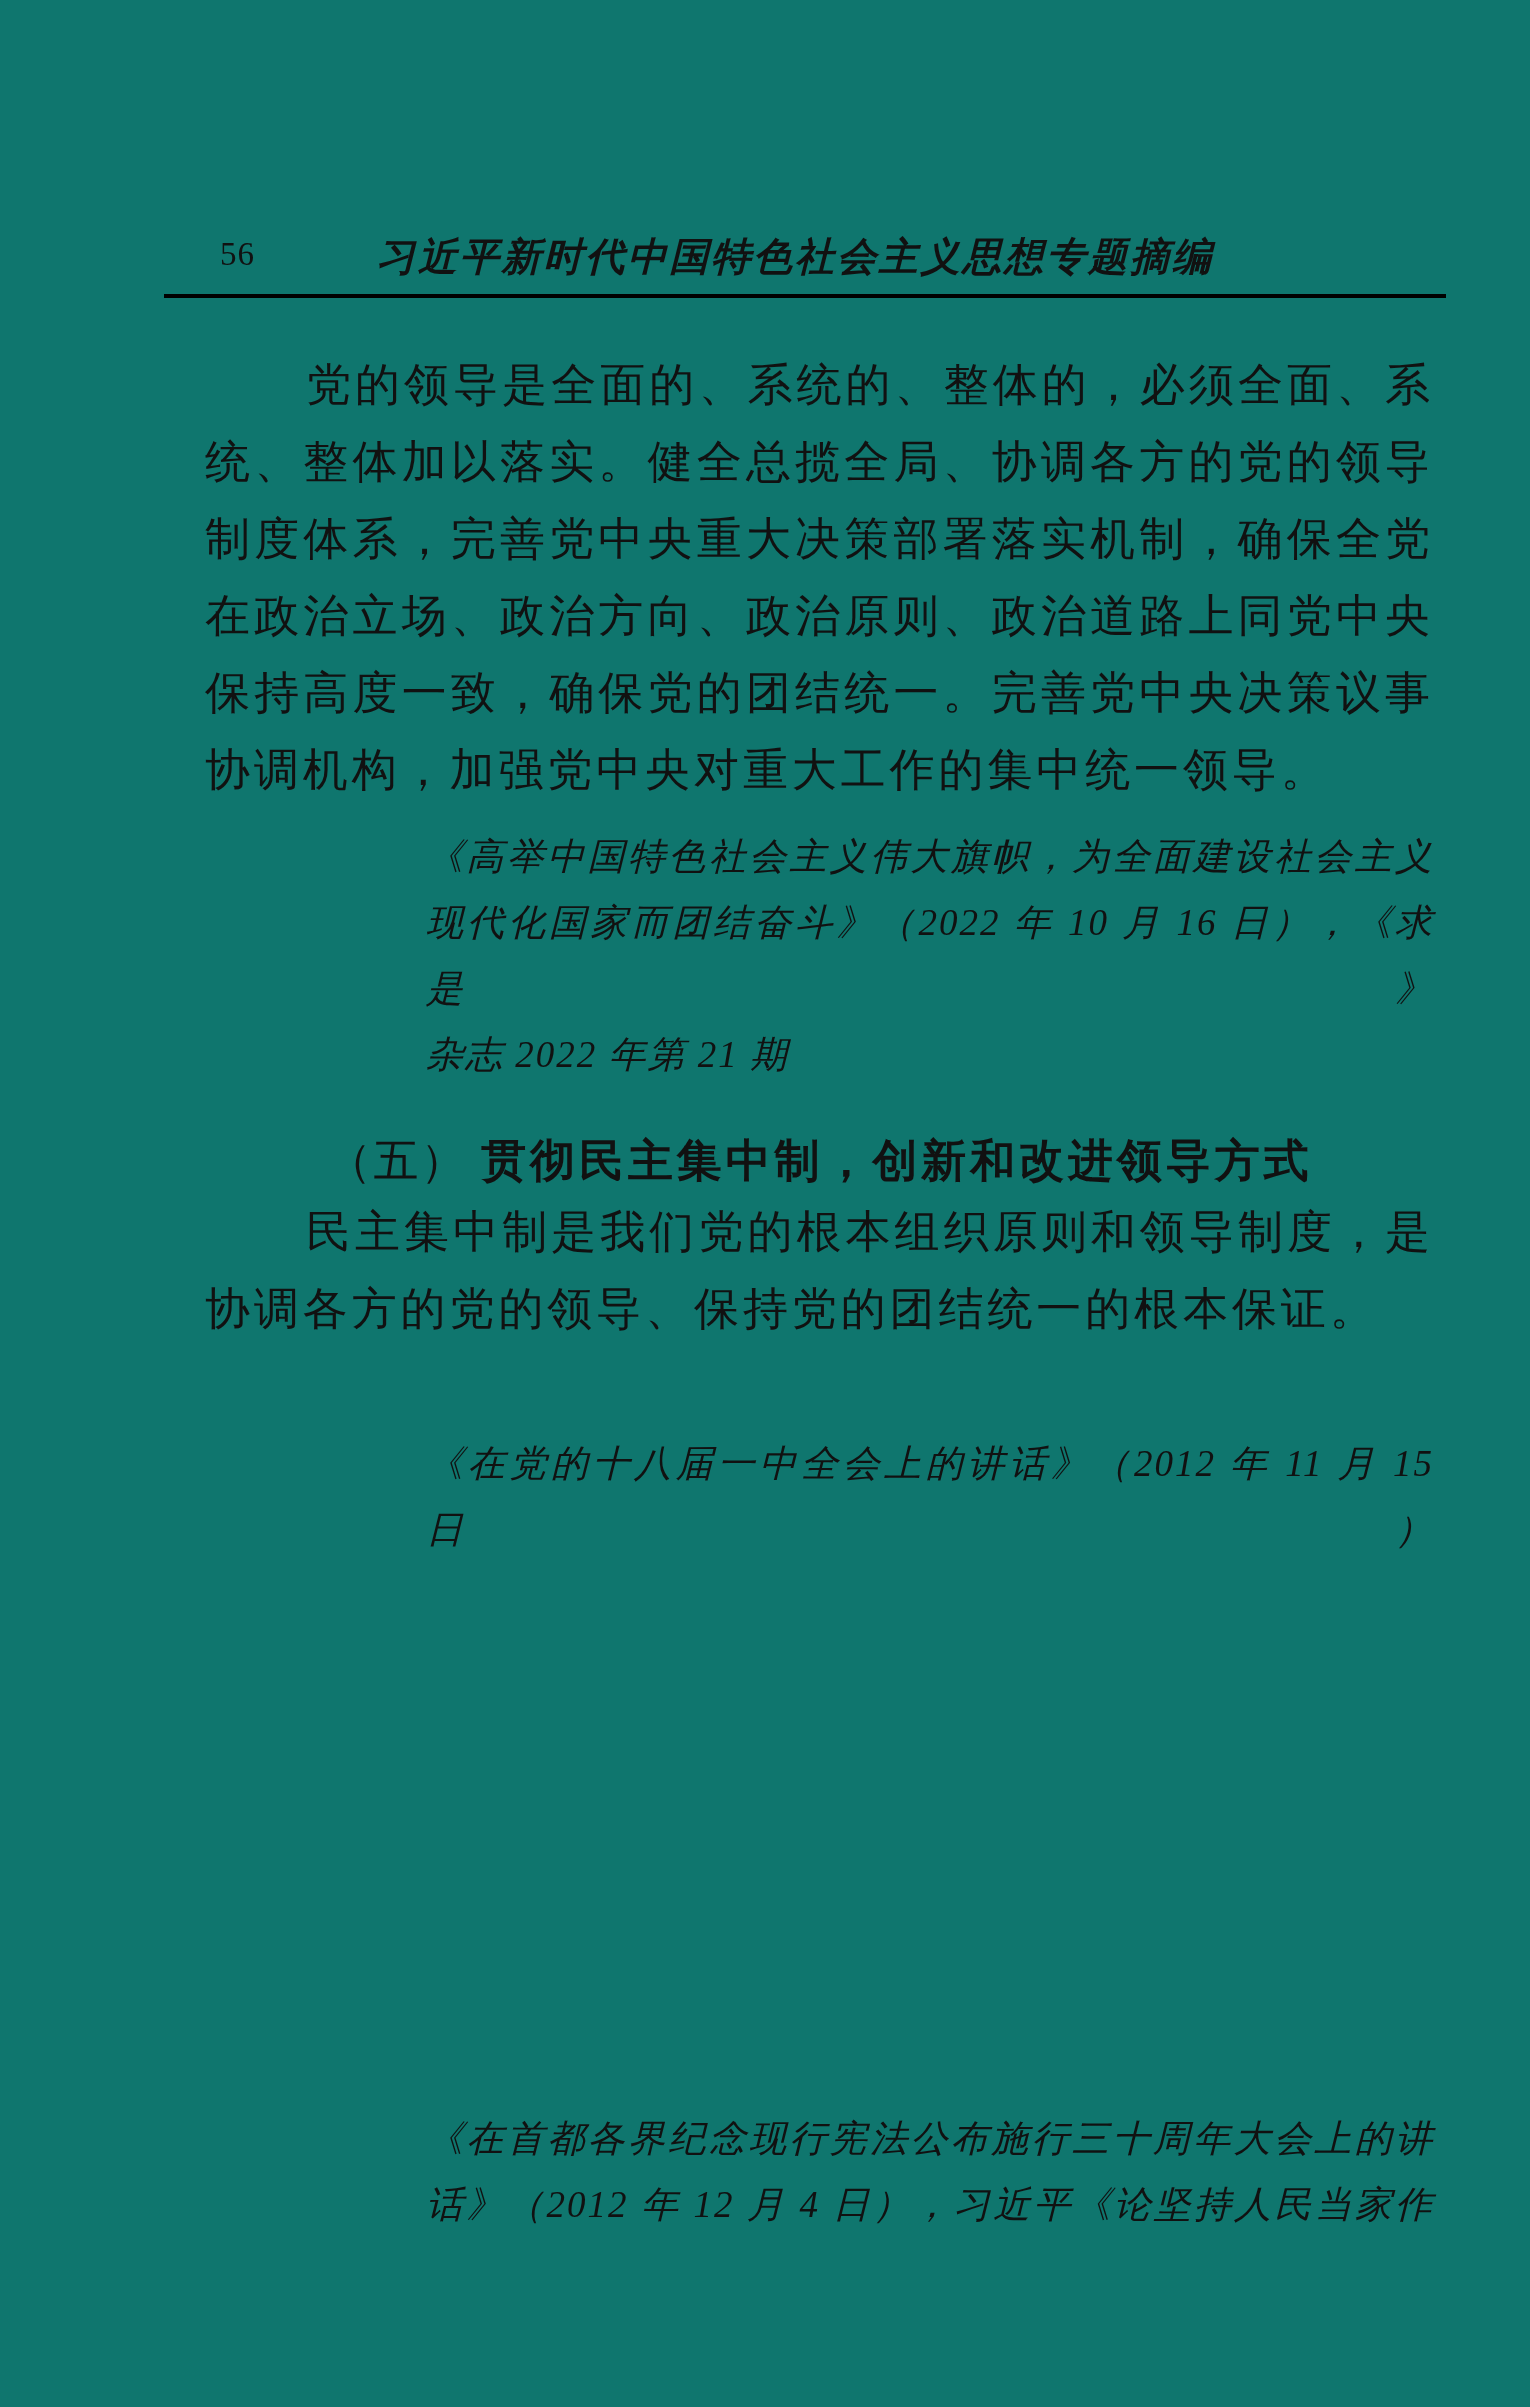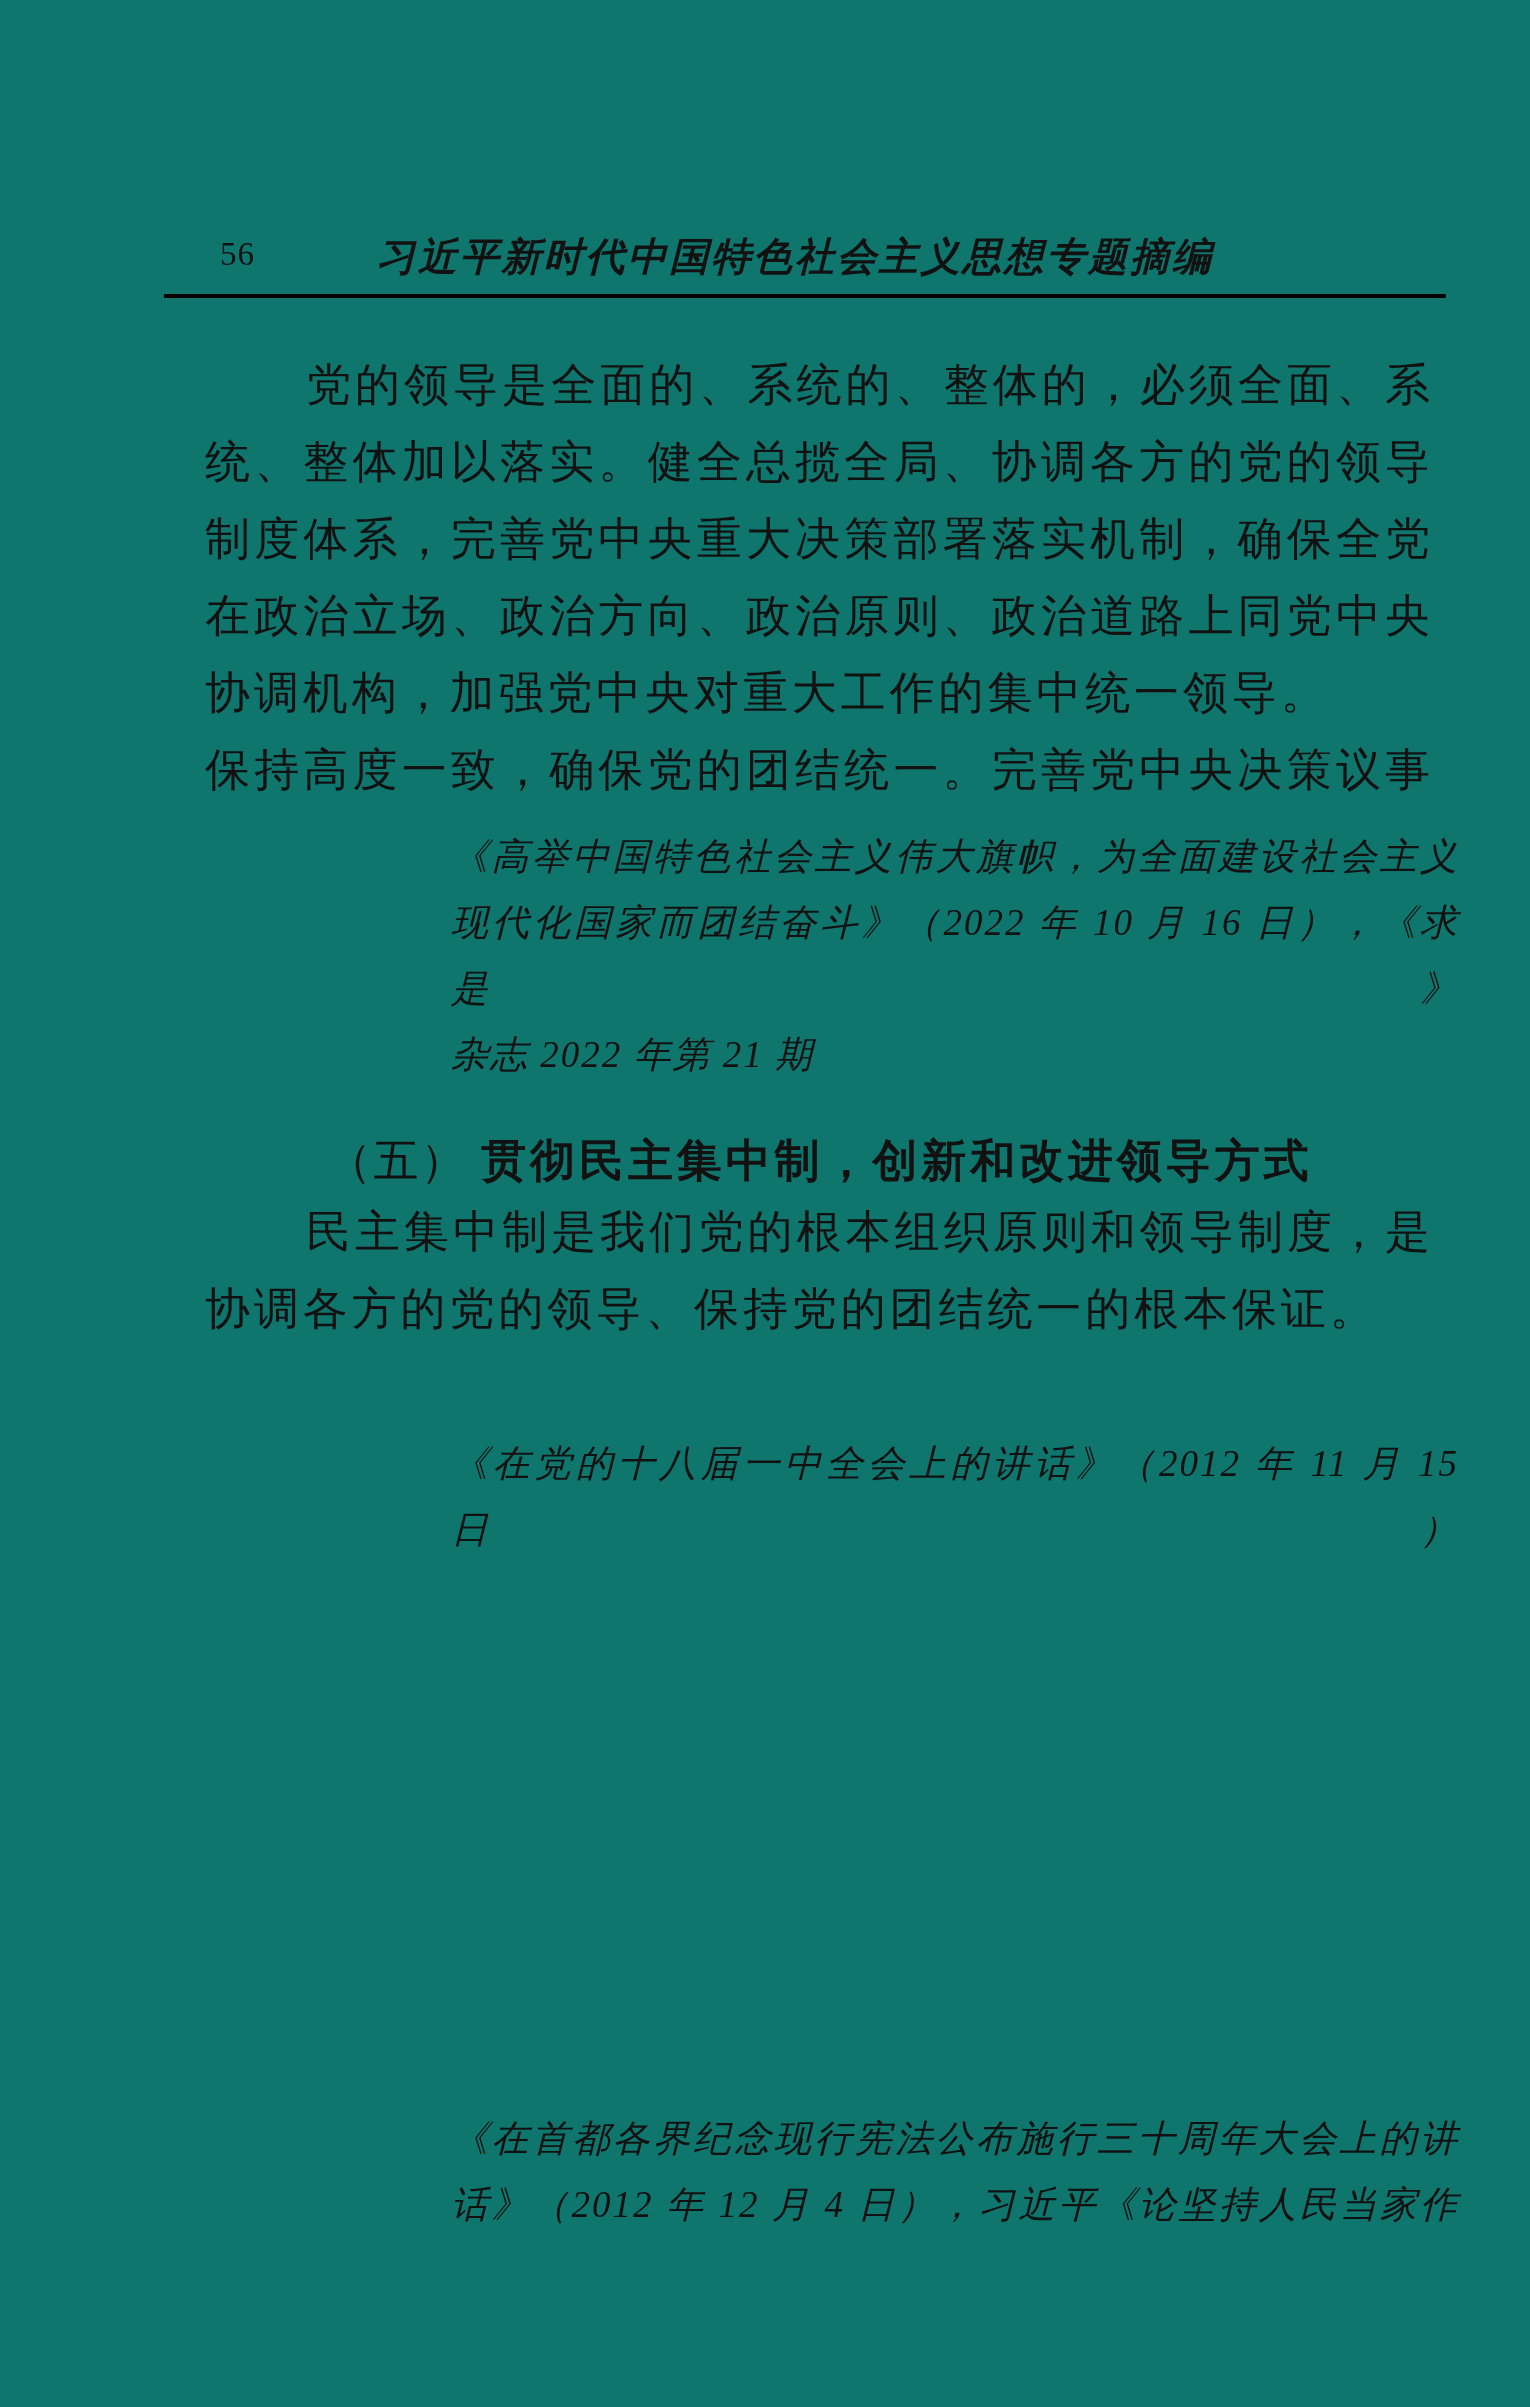--- a/index.html
+++ b/index.html
@@ -53,21 +53,21 @@
     line-height: 77px;
     letter-spacing: 3.9px;
     white-space: normal;
   }
   .ind { text-indent: 101px; }
   .fill { text-align: justify; text-align-last: justify; }
 
   
   .cit {
     position: absolute;
-    left: 451px;
+    left: 426px;
     width: 1008px;
   }
   .cline {
     font-size: 37px;
     line-height: 66px;
     letter-spacing: 2px;
     font-style: italic;
   }
 
   
@@ -100,22 +100,22 @@
 
   <div class="pageno">56</div>
   <div class="running-title">习近平新时代中国特色社会主义思想专题摘编</div>
   <div class="header-rule"></div>
 
   <div class="para" style="top:347px">
     <div class="bline ind fill">党的领导是全面的、系统的、整体的，必须全面、系</div>
     <div class="bline fill">统、整体加以落实。健全总揽全局、协调各方的党的领导</div>
     <div class="bline fill">制度体系，完善党中央重大决策部署落实机制，确保全党</div>
     <div class="bline fill">在政治立场、政治方向、政治原则、政治道路上同党中央</div>
+    <div class="bline fill">保持高度一致，确保党的团结统一。完善党中央决策议事</div>
     <div class="bline">协调机构，加强党中央对重大工作的集中统一领导。</div>
-    <div class="bline fill">保持高度一致，确保党的团结统一。完善党中央决策议事</div>
   </div>
 
   <div class="cit" style="top:824px">
     <div class="cline fill">《高举中国特色社会主义伟大旗帜，为全面建设社会主义</div>
     <div class="cline fill">现代化国家而团结奋斗》（2022 年 10 月 16 日），《求是》</div>
     <div class="cline">杂志 2022 年第 21 期</div>
   </div>
 
   <div class="heading">
     <span class="num">（五）</span><span class="ttl">贯彻民主集中制，创新和改进领导方式</span>

